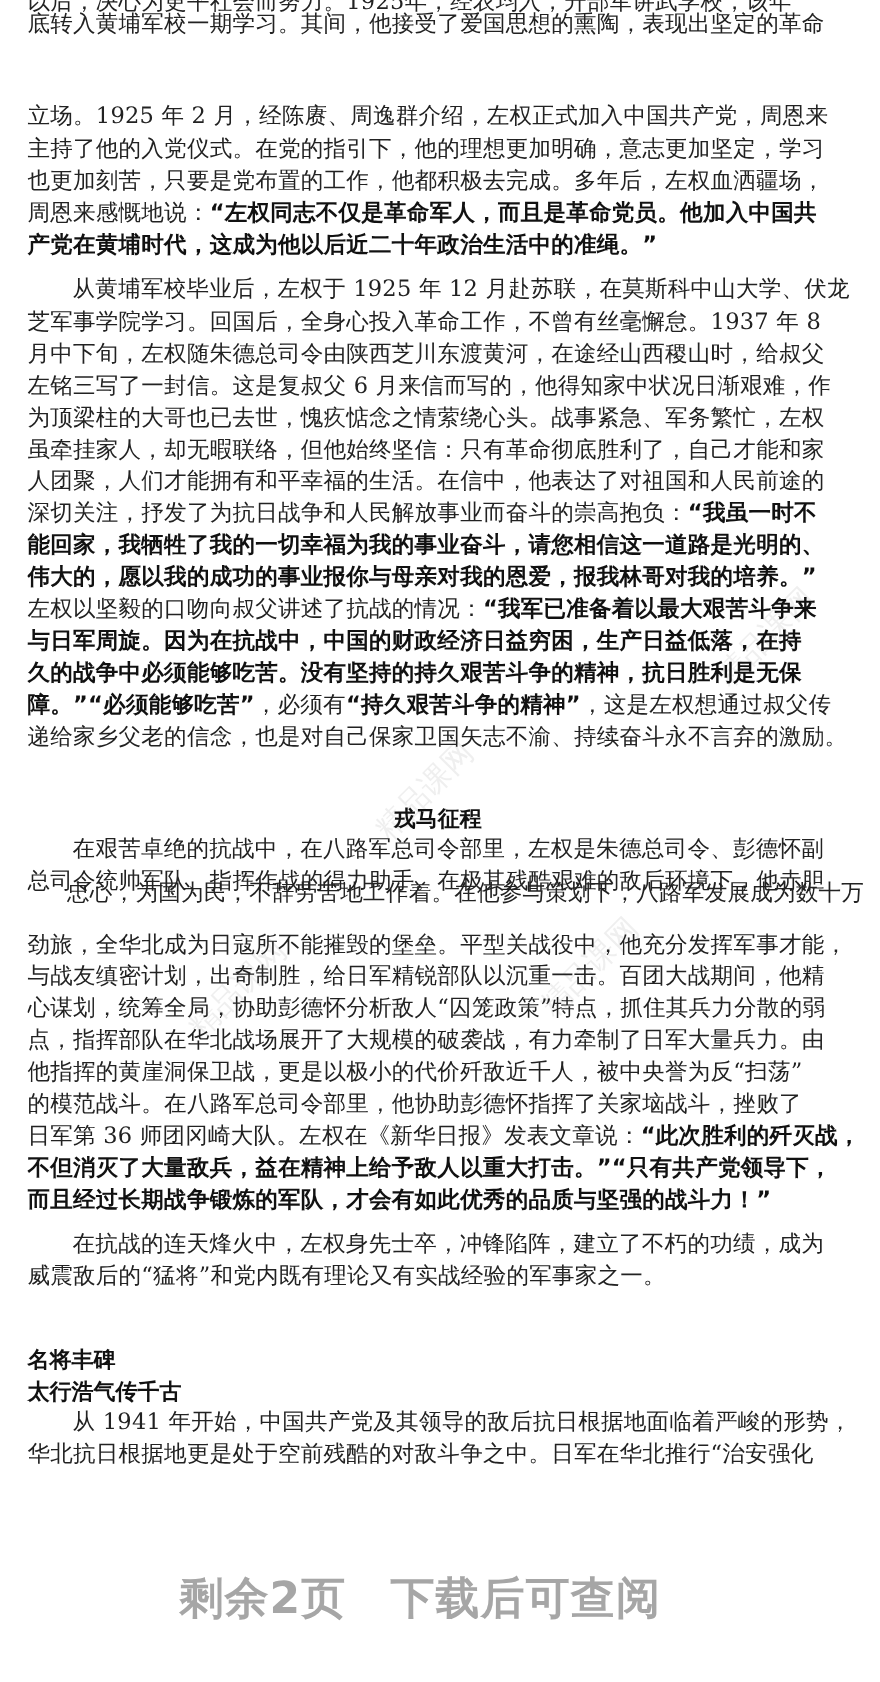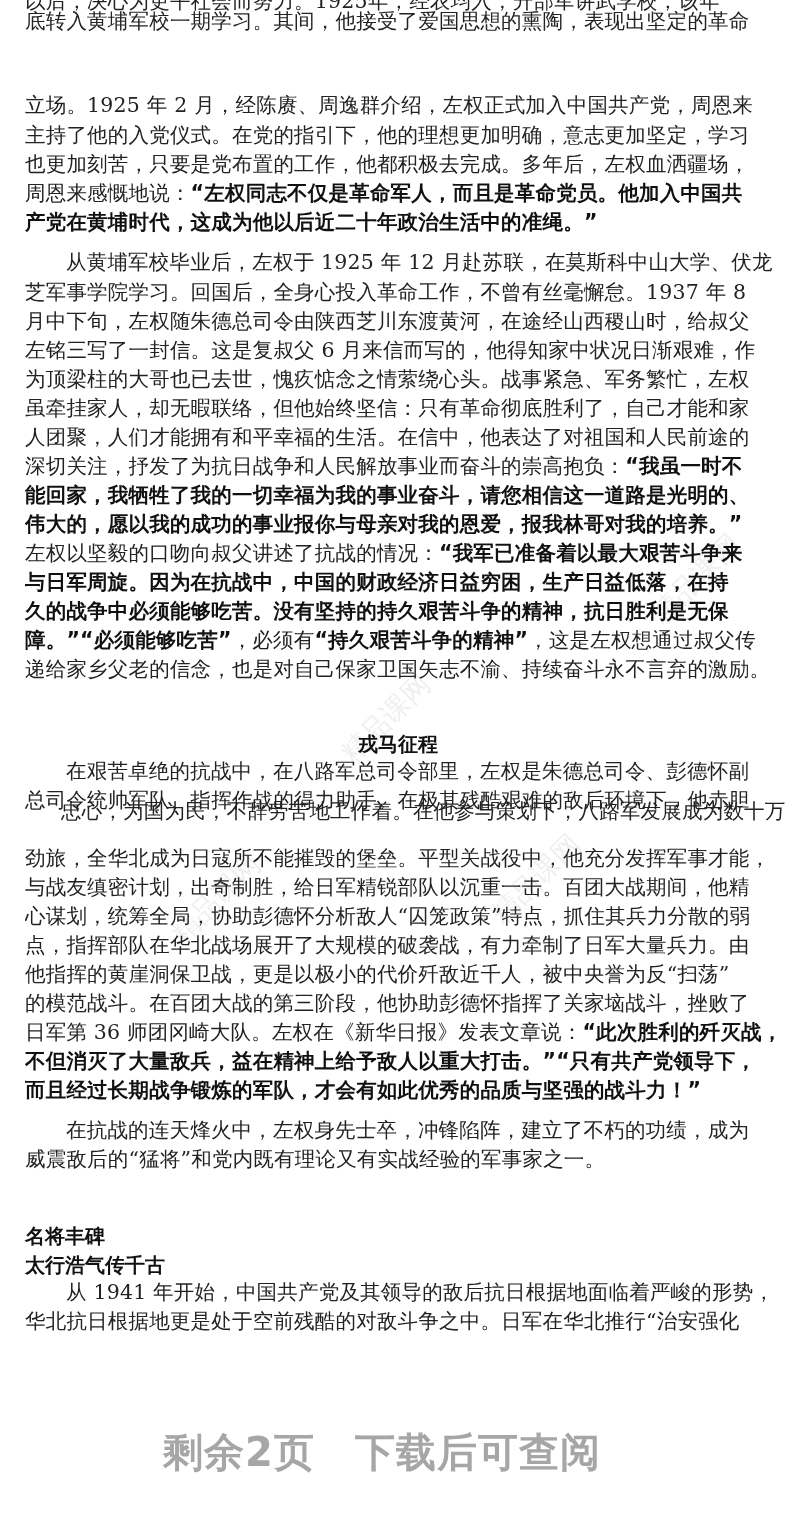--- a/index.html
+++ b/index.html
@@ -66,21 +66,21 @@
 
   <div class="heading" style="left:358px; top:731px;">戎马征程</div>
   <div class="line indent" style="top:756px;">在艰苦卓绝的抗战中，在八路军总司令部里，左权是朱德总司令、彭德怀副</div>
   <div class="line" style="top:785px;">总司令统帅军队、指挥作战的得力助手。在极其残酷艰难的敌后环境下，他赤胆</div>
   <div class="line" style="top:796px;margin-left:36px;">忠心，为国为民，不辞劳苦地工作着。在他参与策划下，八路军发展成为数十万</div>
   <div class="line" style="top:843px;">劲旅，全华北成为日寇所不能摧毁的堡垒。平型关战役中，他充分发挥军事才能，</div>
   <div class="line" style="top:872px;">与战友缜密计划，出奇制胜，给日军精锐部队以沉重一击。百团大战期间，他精</div>
   <div class="line" style="top:901px;">心谋划，统筹全局，协助彭德怀分析敌人“囚笼政策”特点，抓住其兵力分散的弱</div>
   <div class="line" style="top:930px;">点，指挥部队在华北战场展开了大规模的破袭战，有力牵制了日军大量兵力。由</div>
   <div class="line" style="top:959px;">他指挥的黄崖洞保卫战，更是以极小的代价歼敌近千人，被中央誉为反“扫荡”</div>
-  <div class="line" style="top:988px;">的模范战斗。在百团大战的第三阶段，他协助彭德怀指挥了关家垴战斗，挫败了</div>
+  <div class="line" style="top:988px;">的模范战斗。在八路军总司令部里，他协助彭德怀指挥了关家垴战斗，挫败了</div>
   <div class="line" style="top:1017px;">
     <span>日军第 36 师团冈崎大队。左权在《新华日报》发表文章说：</span><span class="b">“此次胜利的歼灭战，</span>
   </div>
   <div class="line b" style="top:1046px;">不但消灭了大量敌兵，益在精神上给予敌人以重大打击。”“只有共产党领导下，</div>
   <div class="line b" style="top:1075px;">而且经过长期战争锻炼的军队，才会有如此优秀的品质与坚强的战斗力！”</div>
 
   <div class="line indent" style="top:1115px;">在抗战的连天烽火中，左权身先士卒，冲锋陷阵，建立了不朽的功绩，成为</div>
   <div class="line" style="top:1144px;">威震敌后的“猛将”和党内既有理论又有实战经验的军事家之一。</div>
 
   <div class="heading" style="left:25px; top:1223px;">名将丰碑</div>

